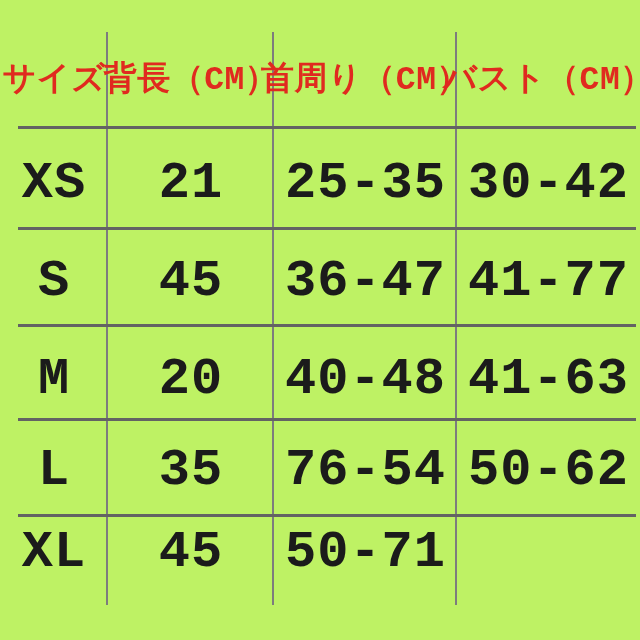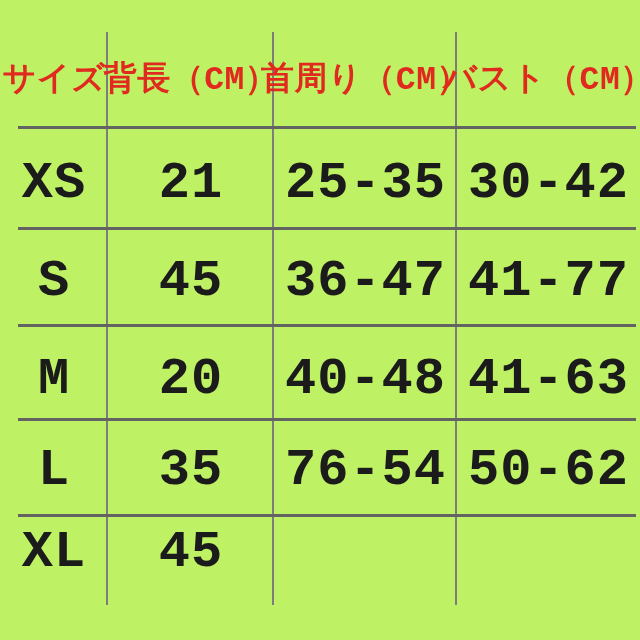--- a/index.html
+++ b/index.html
@@ -87,14 +87,15 @@
   <div class="cell body-cell c2 r3">40-48</div>
   <div class="cell body-cell c3 r3">41-63</div>
 
   <div class="cell body-cell c0 r4">L</div>
   <div class="cell body-cell c1 r4">35</div>
   <div class="cell body-cell c2 r4">76-54</div>
   <div class="cell body-cell c3 r4">50-62</div>
 
   <div class="cell body-cell c0 r5">XL</div>
   <div class="cell body-cell c1 r5">45</div>
+  <div class="cell body-cell c2 r5">50-71</div>
 
 </div>
 
 </body></html>

